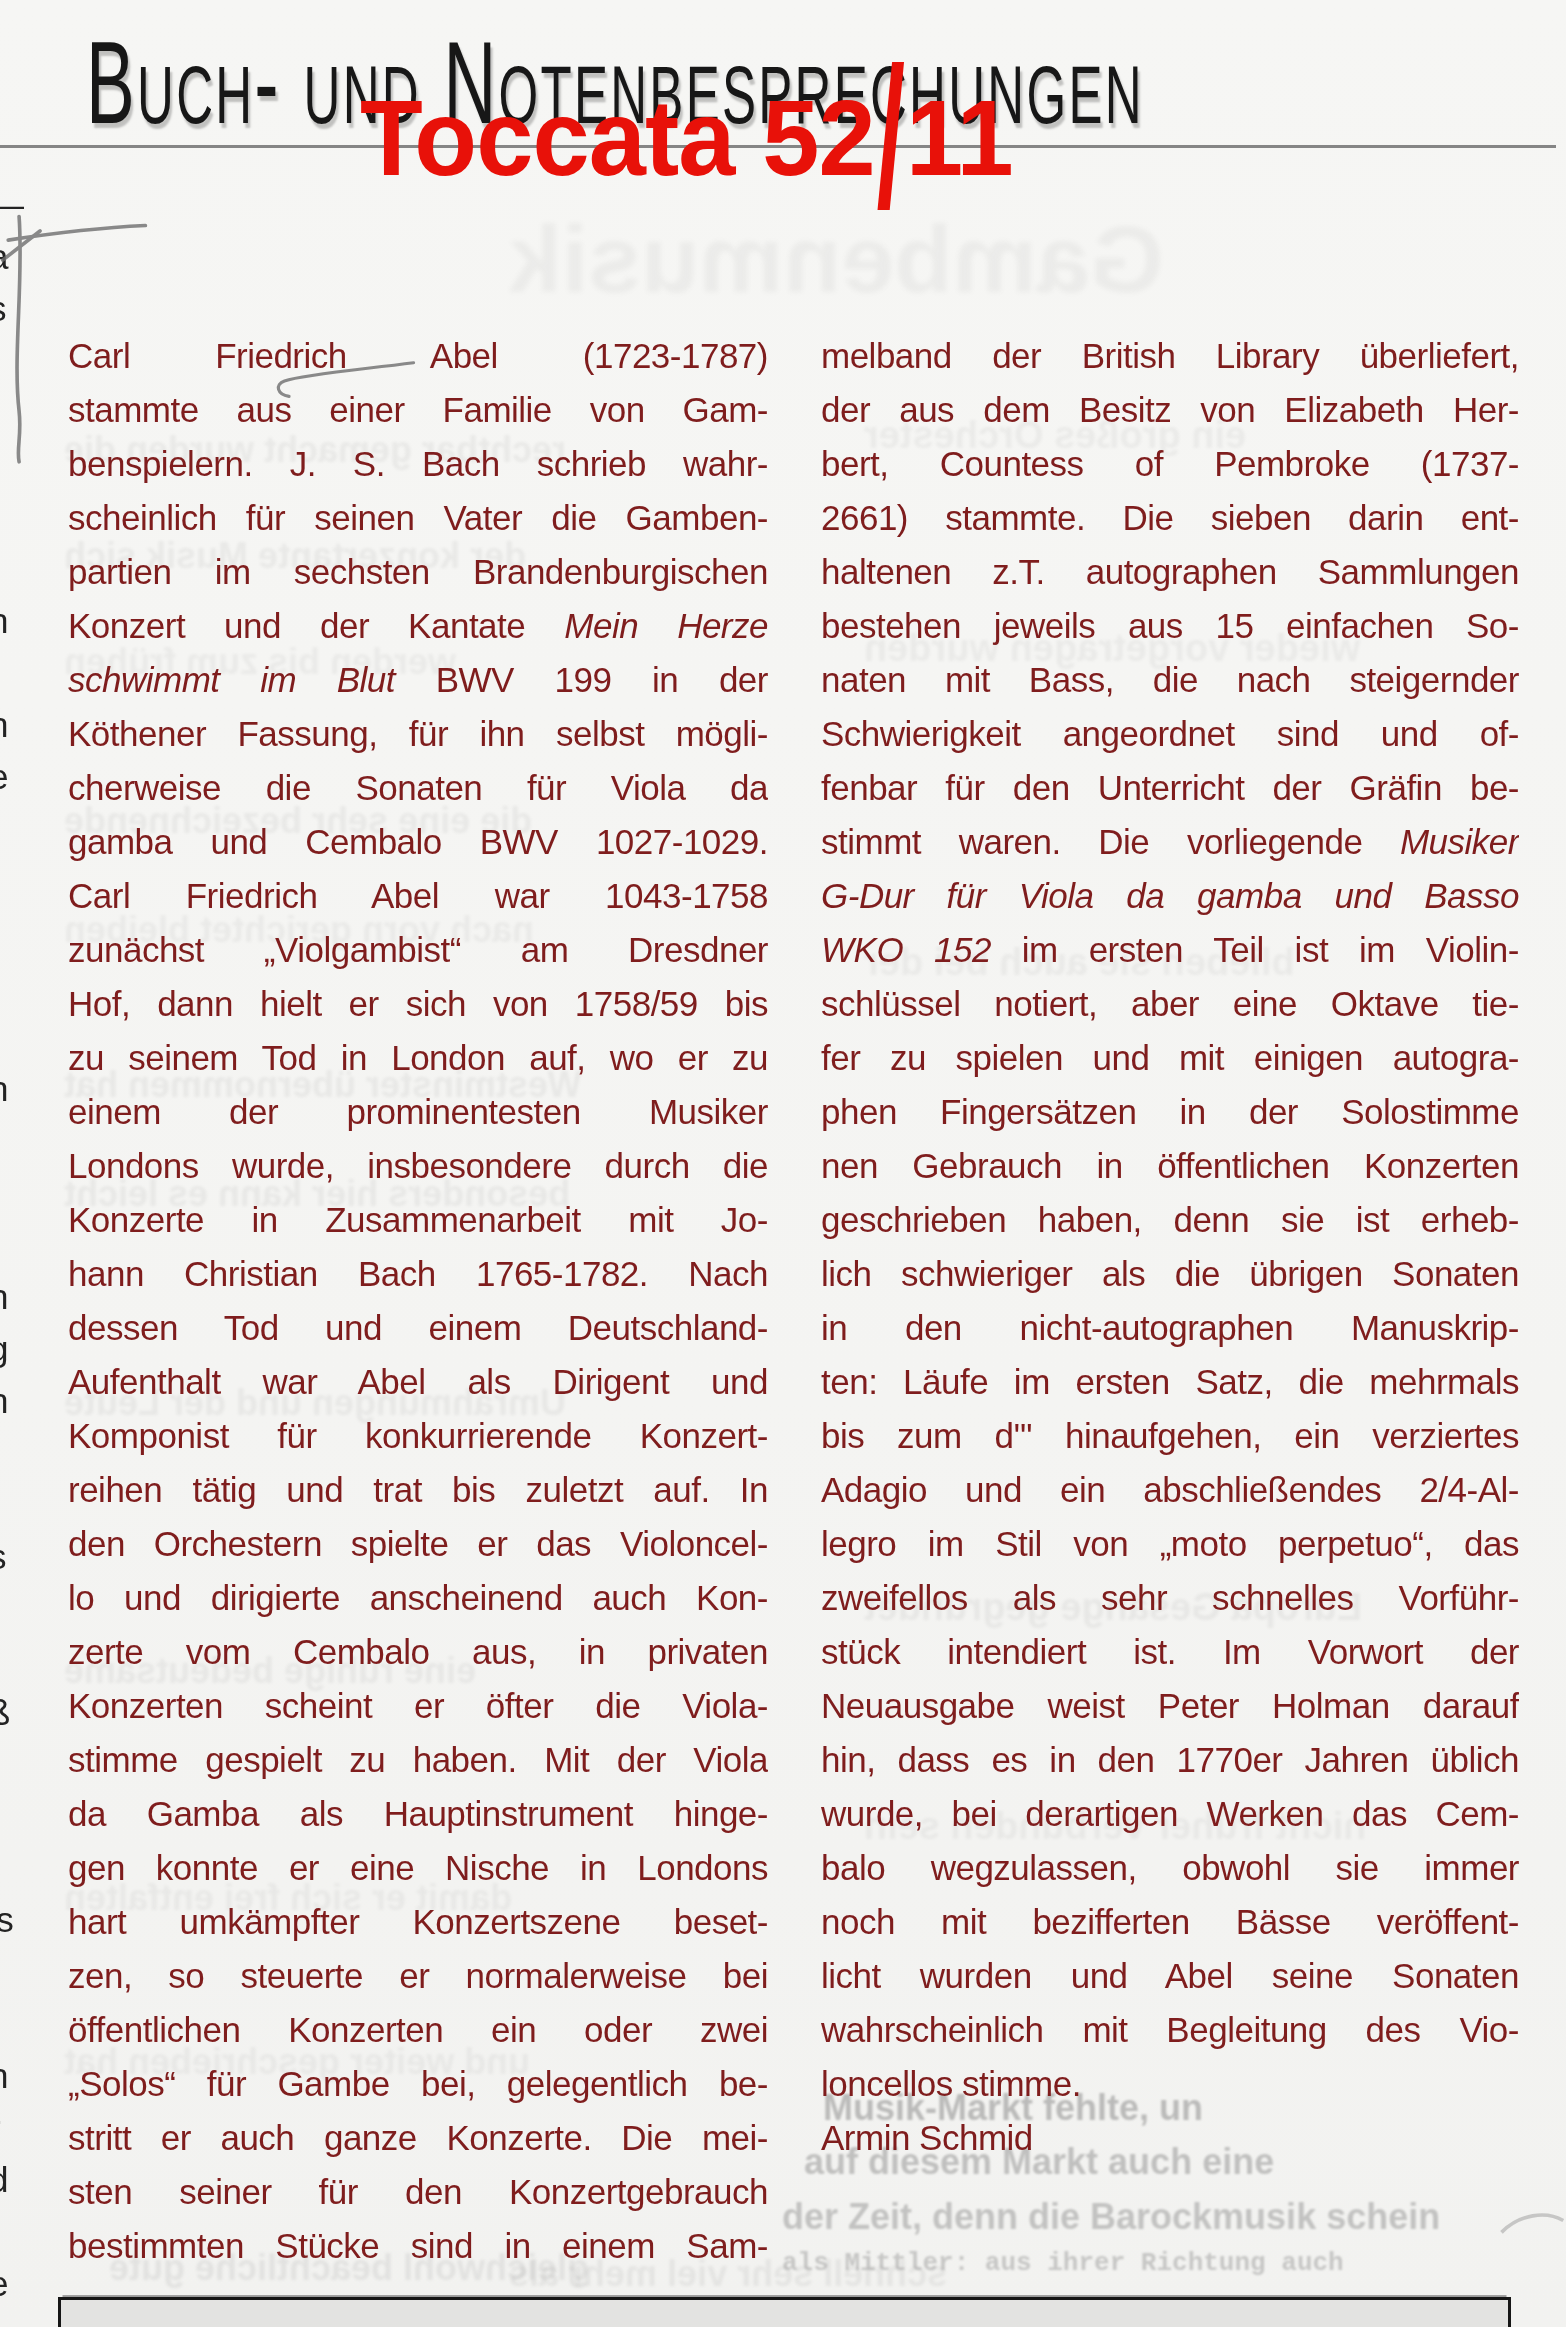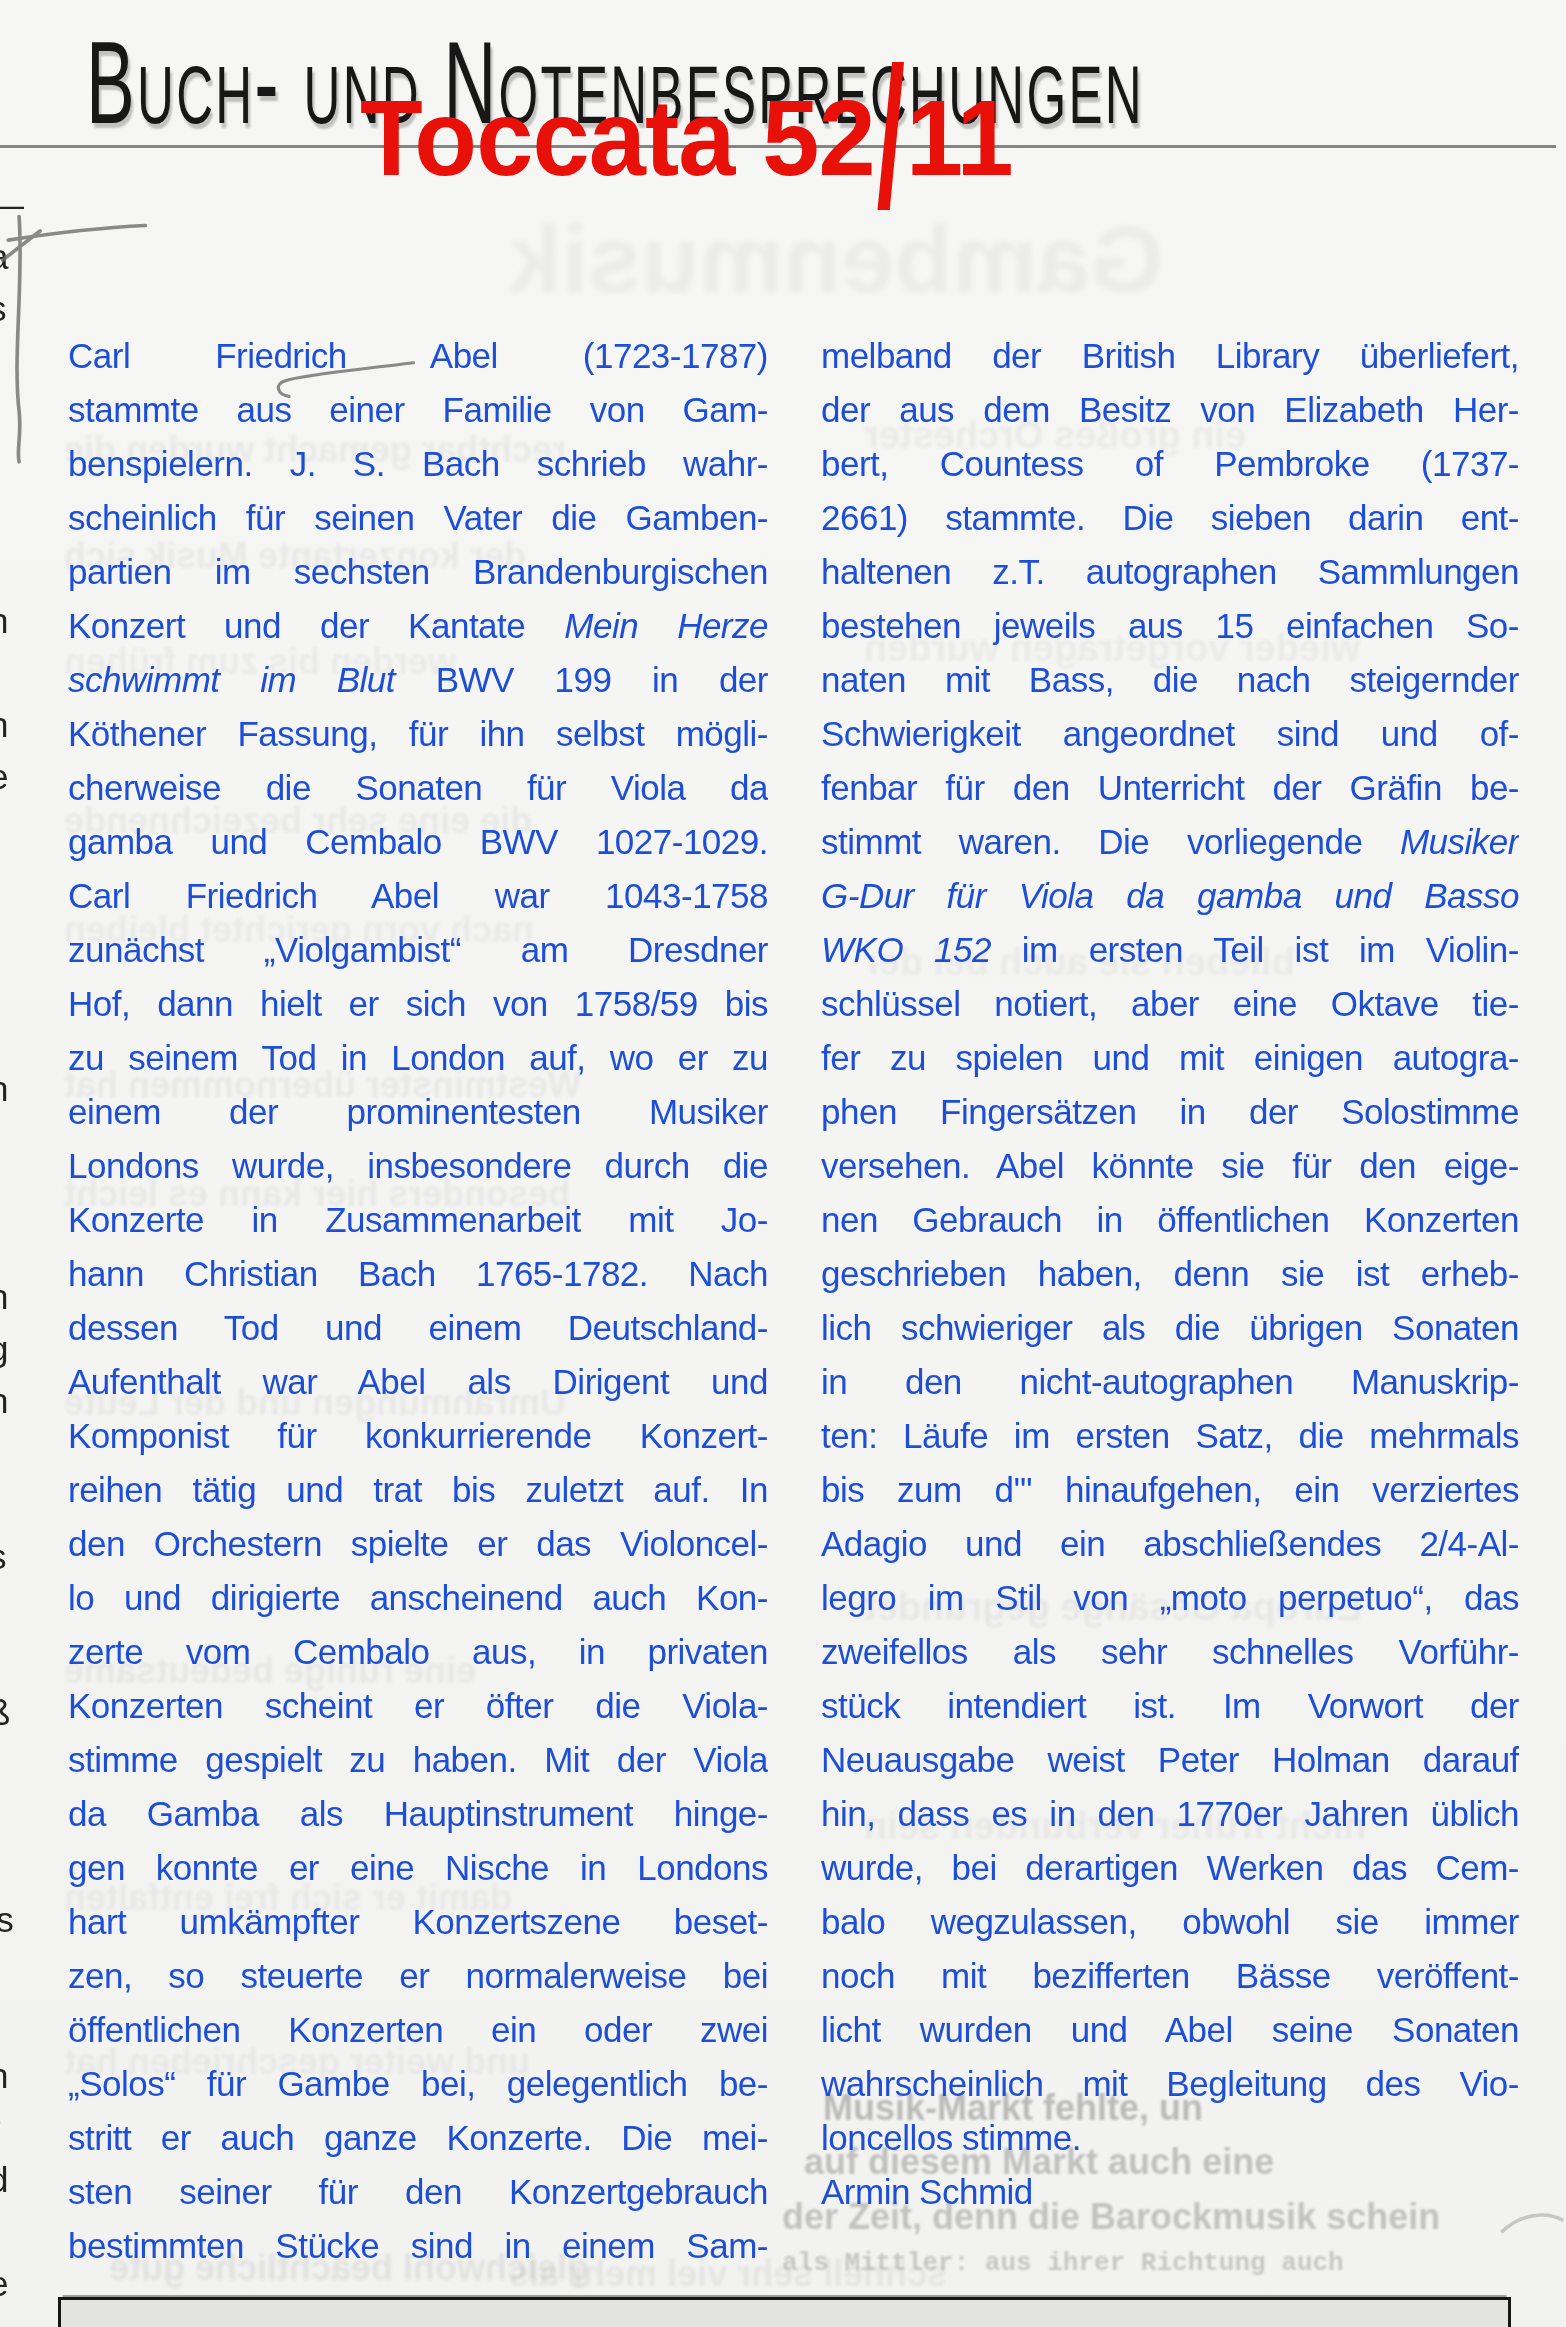--- a/index.html
+++ b/index.html
@@ -20,21 +20,21 @@
     text-shadow:3.6px 4.5px 2.7px rgba(0,0,0,0.22);
   }
   .stamp{
     position:absolute;left:360px;top:76px;z-index:6;white-space:nowrap;
     font-size:107px;font-weight:700;letter-spacing:-0.9px;color:#e81109;
     transform:scaleX(0.96);transform-origin:left top;
   }
   .stamp .slash{display:inline-block;transform:scaleY(1.85);margin:0 1.8px;}
 
   
-  .col{position:absolute;top:329px;z-index:3;color:#1d4ed8;}
+  .col{position:absolute;top:329px;z-index:3;color:#7f1d1d;}
   #col-left{left:68px;width:700px;}
   #col-right{left:821px;width:698px;}
   .line{
     height:54px;font-size:35px;line-height:54px;letter-spacing:-0.5px;
     text-align:justify;text-align-last:justify;overflow:hidden;white-space:normal;
   }
   .line.noj{text-align:left;text-align-last:left;}
   .line .it{font-style:italic;}
 
   
@@ -137,21 +137,20 @@
     <div class="line"><span>bestehen jeweils aus 15 einfachen So-</span></div>
     <div class="line"><span>naten mit Bass, die nach steigernder</span></div>
     <div class="line"><span>Schwierigkeit angeordnet sind und of-</span></div>
     <div class="line"><span>fenbar für den Unterricht der Gräfin be-</span></div>
     <div class="line"><span>stimmt waren. Die vorliegende </span><span class="it">Musiker</span></div>
     <div class="line"><span class="it">G-Dur für Viola da gamba und Basso</span></div>
     <div class="line"><span class="it">WKO 152</span><span> im ersten Teil ist im Violin-</span></div>
     <div class="line"><span>schlüssel notiert, aber eine Oktave tie-</span></div>
     <div class="line"><span>fer zu spielen und mit einigen autogra-</span></div>
     <div class="line"><span>phen Fingersätzen in der Solostimme</span></div>
-    <div class="line"><span>versehen. Abel könnte sie für den eige-</span></div>
     <div class="line"><span>nen Gebrauch in öffentlichen Konzerten</span></div>
     <div class="line"><span>geschrieben haben, denn sie ist erheb-</span></div>
     <div class="line"><span>lich schwieriger als die übrigen Sonaten</span></div>
     <div class="line"><span>in den nicht-autographen Manuskrip-</span></div>
     <div class="line"><span>ten: Läufe im ersten Satz, die mehrmals</span></div>
     <div class="line"><span>bis zum d''' hinaufgehen, ein verziertes</span></div>
     <div class="line"><span>Adagio und ein abschließendes 2/4-Al-</span></div>
     <div class="line"><span>legro im Stil von „moto perpetuo“, das</span></div>
     <div class="line"><span>zweifellos als sehr schnelles Vorführ-</span></div>
     <div class="line"><span>stück intendiert ist. Im Vorwort der</span></div>

